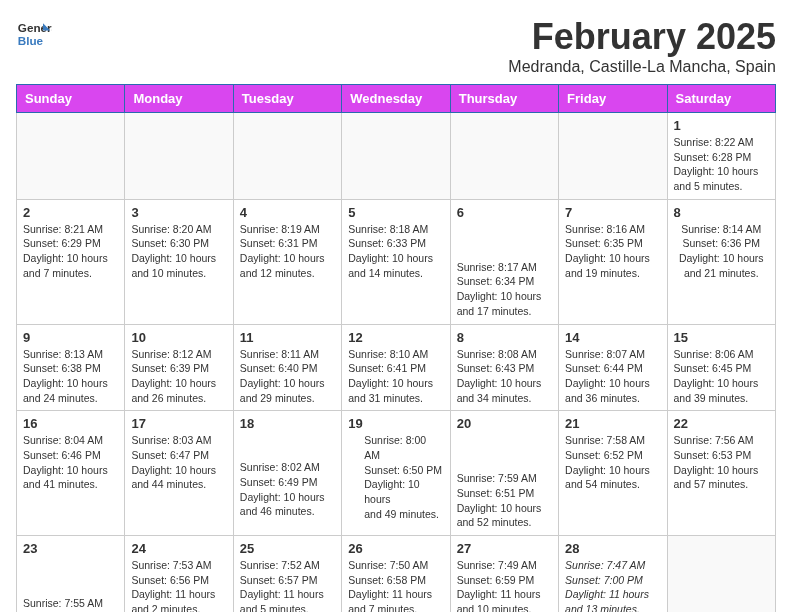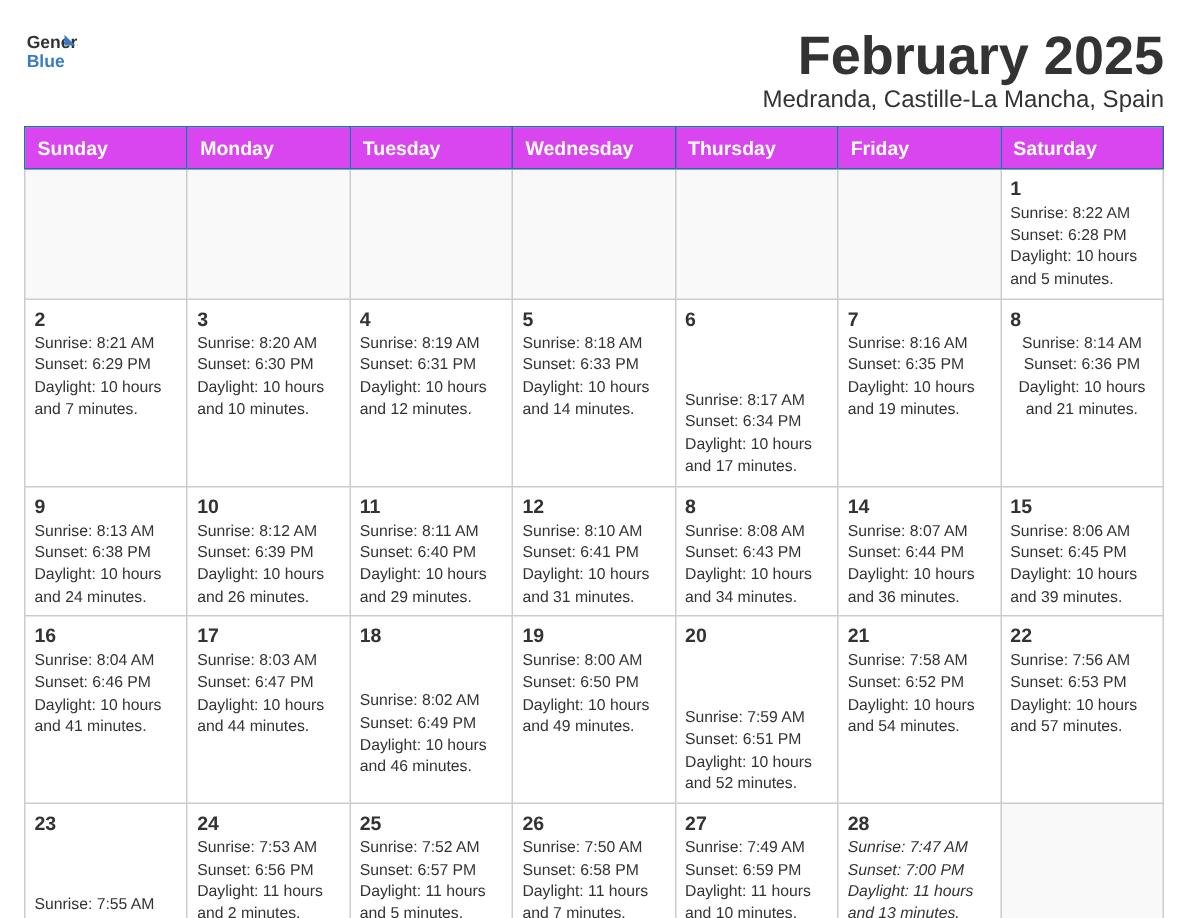--- a/index.html
+++ b/index.html
@@ -240,21 +240,21 @@
         </td>
         <td>
           <span class="day-number">18</span>
           <div class="day-info" style="white-space: pre-line; margin-top: 29px;">Sunrise: 8:02 AM
 Sunset: 6:49 PM
 Daylight: 10 hours
 and 46 minutes.</div>
         </td>
         <td>
           <span class="day-number">19</span>
-          <div class="day-info" style="white-space: pre-line;">Sunrise: 8:00 AM
+          <div class="day-info" style="white-space: pre-line; margin-left: 16px;">Sunrise: 8:00 AM
 Sunset: 6:50 PM
 Daylight: 10 hours
 and 49 minutes.</div>
         </td>
         <td>
           <span class="day-number">20</span>
           <div class="day-info" style="white-space: pre-line; margin-top: 40px;">Sunrise: 7:59 AM
 Sunset: 6:51 PM
 Daylight: 10 hours
 and 52 minutes.</div>

